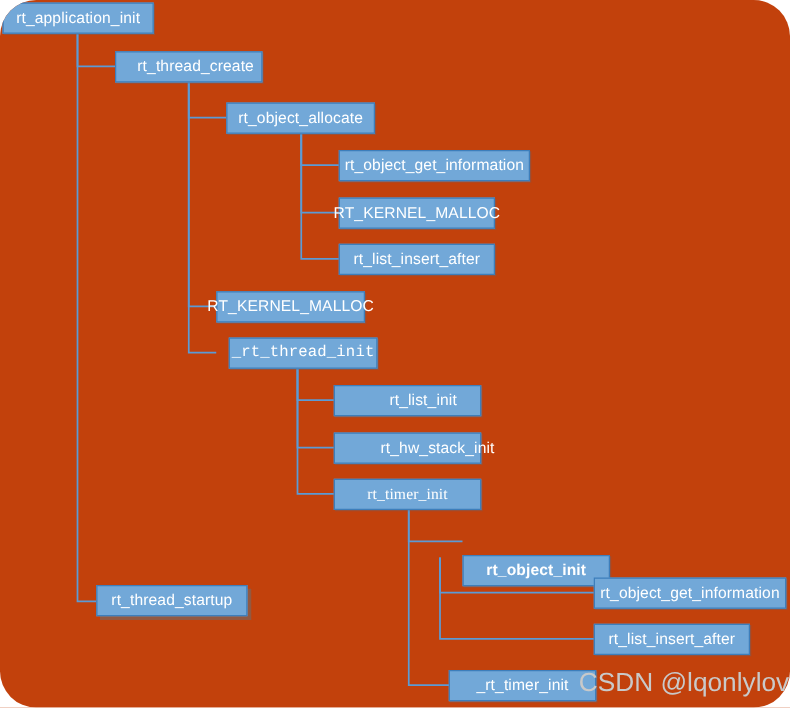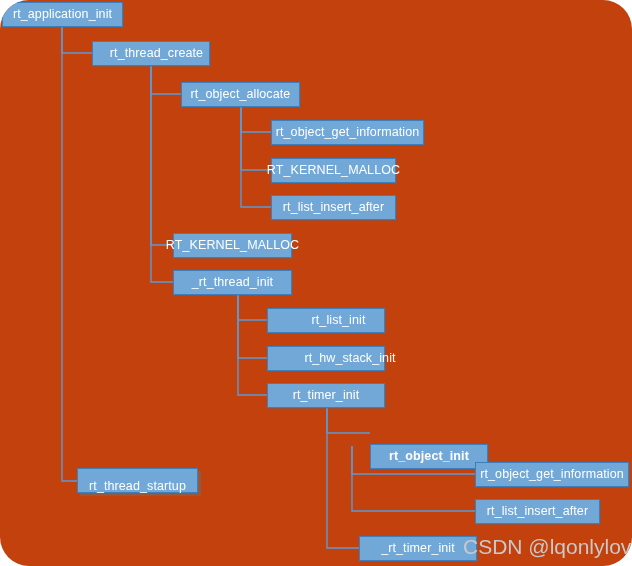--- a/index.html
+++ b/index.html
@@ -39,21 +39,20 @@
     display: flex;
     align-items: center;
     justify-content: center;
     text-align: center;
     white-space: nowrap;
     box-shadow: 1px 1px 0 rgba(80,110,140,0.35);
     user-select: none;
   }
   .node.shadowed {
     box-shadow: 3px 3px 0 rgba(110,110,110,0.55);
-    align-items: flex-end;
   }
   .watermark {
     position: absolute;
     color: #C9C9C9;
     font-size: 21px;
     line-height: 1;
     white-space: nowrap;
     user-select: none;
   }
 </style>
@@ -95,30 +94,30 @@
       </div>
       <div class="node" style="left: 271px; top: 158px; width: 125px; height: 25px; background: rgb(114, 168, 216); border-color: rgb(61, 126, 187); color: rgb(255, 255, 255);">
         <span>RT_KERNEL_MALLOC</span>
       </div>
       <div class="node" style="left: 271px; top: 195px; width: 125px; height: 25px; background: rgb(114, 168, 216); border-color: rgb(61, 126, 187); color: rgb(255, 255, 255);">
         <span>rt_list_insert_after</span>
       </div>
       <div class="node" style="left: 173px; top: 233px; width: 119px; height: 25px; background: rgb(114, 168, 216); border-color: rgb(61, 126, 187); color: rgb(255, 255, 255);">
         <span>RT_KERNEL_MALLOC</span>
       </div>
-      <div class="node" style="left: 173px; top: 270px; width: 119px; height: 25px; background: rgb(114, 168, 216); border-color: rgb(61, 126, 187); color: rgb(255, 255, 255);">
+      <div class="node" style="left: 183px; top: 270px; width: 119px; height: 25px; background: rgb(114, 168, 216); border-color: rgb(61, 126, 187); color: rgb(255, 255, 255); font-family: Liberation Mono, monospace;">
         <span>_rt_thread_init</span>
       </div>
       <div class="node" style="left: 267px; top: 308px; width: 118px; height: 25px; background: rgb(114, 168, 216); border-color: rgb(61, 126, 187); color: rgb(255, 255, 255); padding-left: 25px;">
         <span>rt_list_init</span>
       </div>
       <div class="node" style="left: 267px; top: 346px; width: 118px; height: 25px; background: rgb(114, 168, 216); border-color: rgb(61, 126, 187); color: rgb(255, 255, 255); padding-left: 48px;">
         <span>rt_hw_stack_init</span>
       </div>
-      <div class="node" style="left: 267px; top: 383px; width: 118px; height: 25px; background: rgb(114, 168, 216); border-color: rgb(61, 126, 187); color: rgb(255, 255, 255);">
+      <div class="node" style="left: 267px; top: 383px; width: 118px; height: 25px; background: rgb(114, 168, 216); border-color: rgb(61, 126, 187); color: rgb(255, 255, 255); font-family: Liberation Serif, serif;">
         <span>rt_timer_init</span>
       </div>
       <div class="node" style="left: 370px; top: 444px; width: 118px; height: 25px; background: rgb(114, 168, 216); border-color: rgb(61, 126, 187); color: rgb(255, 255, 255); font-weight: bold;">
         <span>rt_object_init</span>
       </div>
       <div class="node" style="left: 475px; top: 462px; width: 154px; height: 25px; background: rgb(114, 168, 216); border-color: rgb(61, 126, 187); color: rgb(255, 255, 255);">
         <span>rt_object_get_information</span>
       </div>
       <div class="node" style="left: 475px; top: 499px; width: 125px; height: 25px; background: rgb(114, 168, 216); border-color: rgb(61, 126, 187); color: rgb(255, 255, 255);">
         <span>rt_list_insert_after</span>

